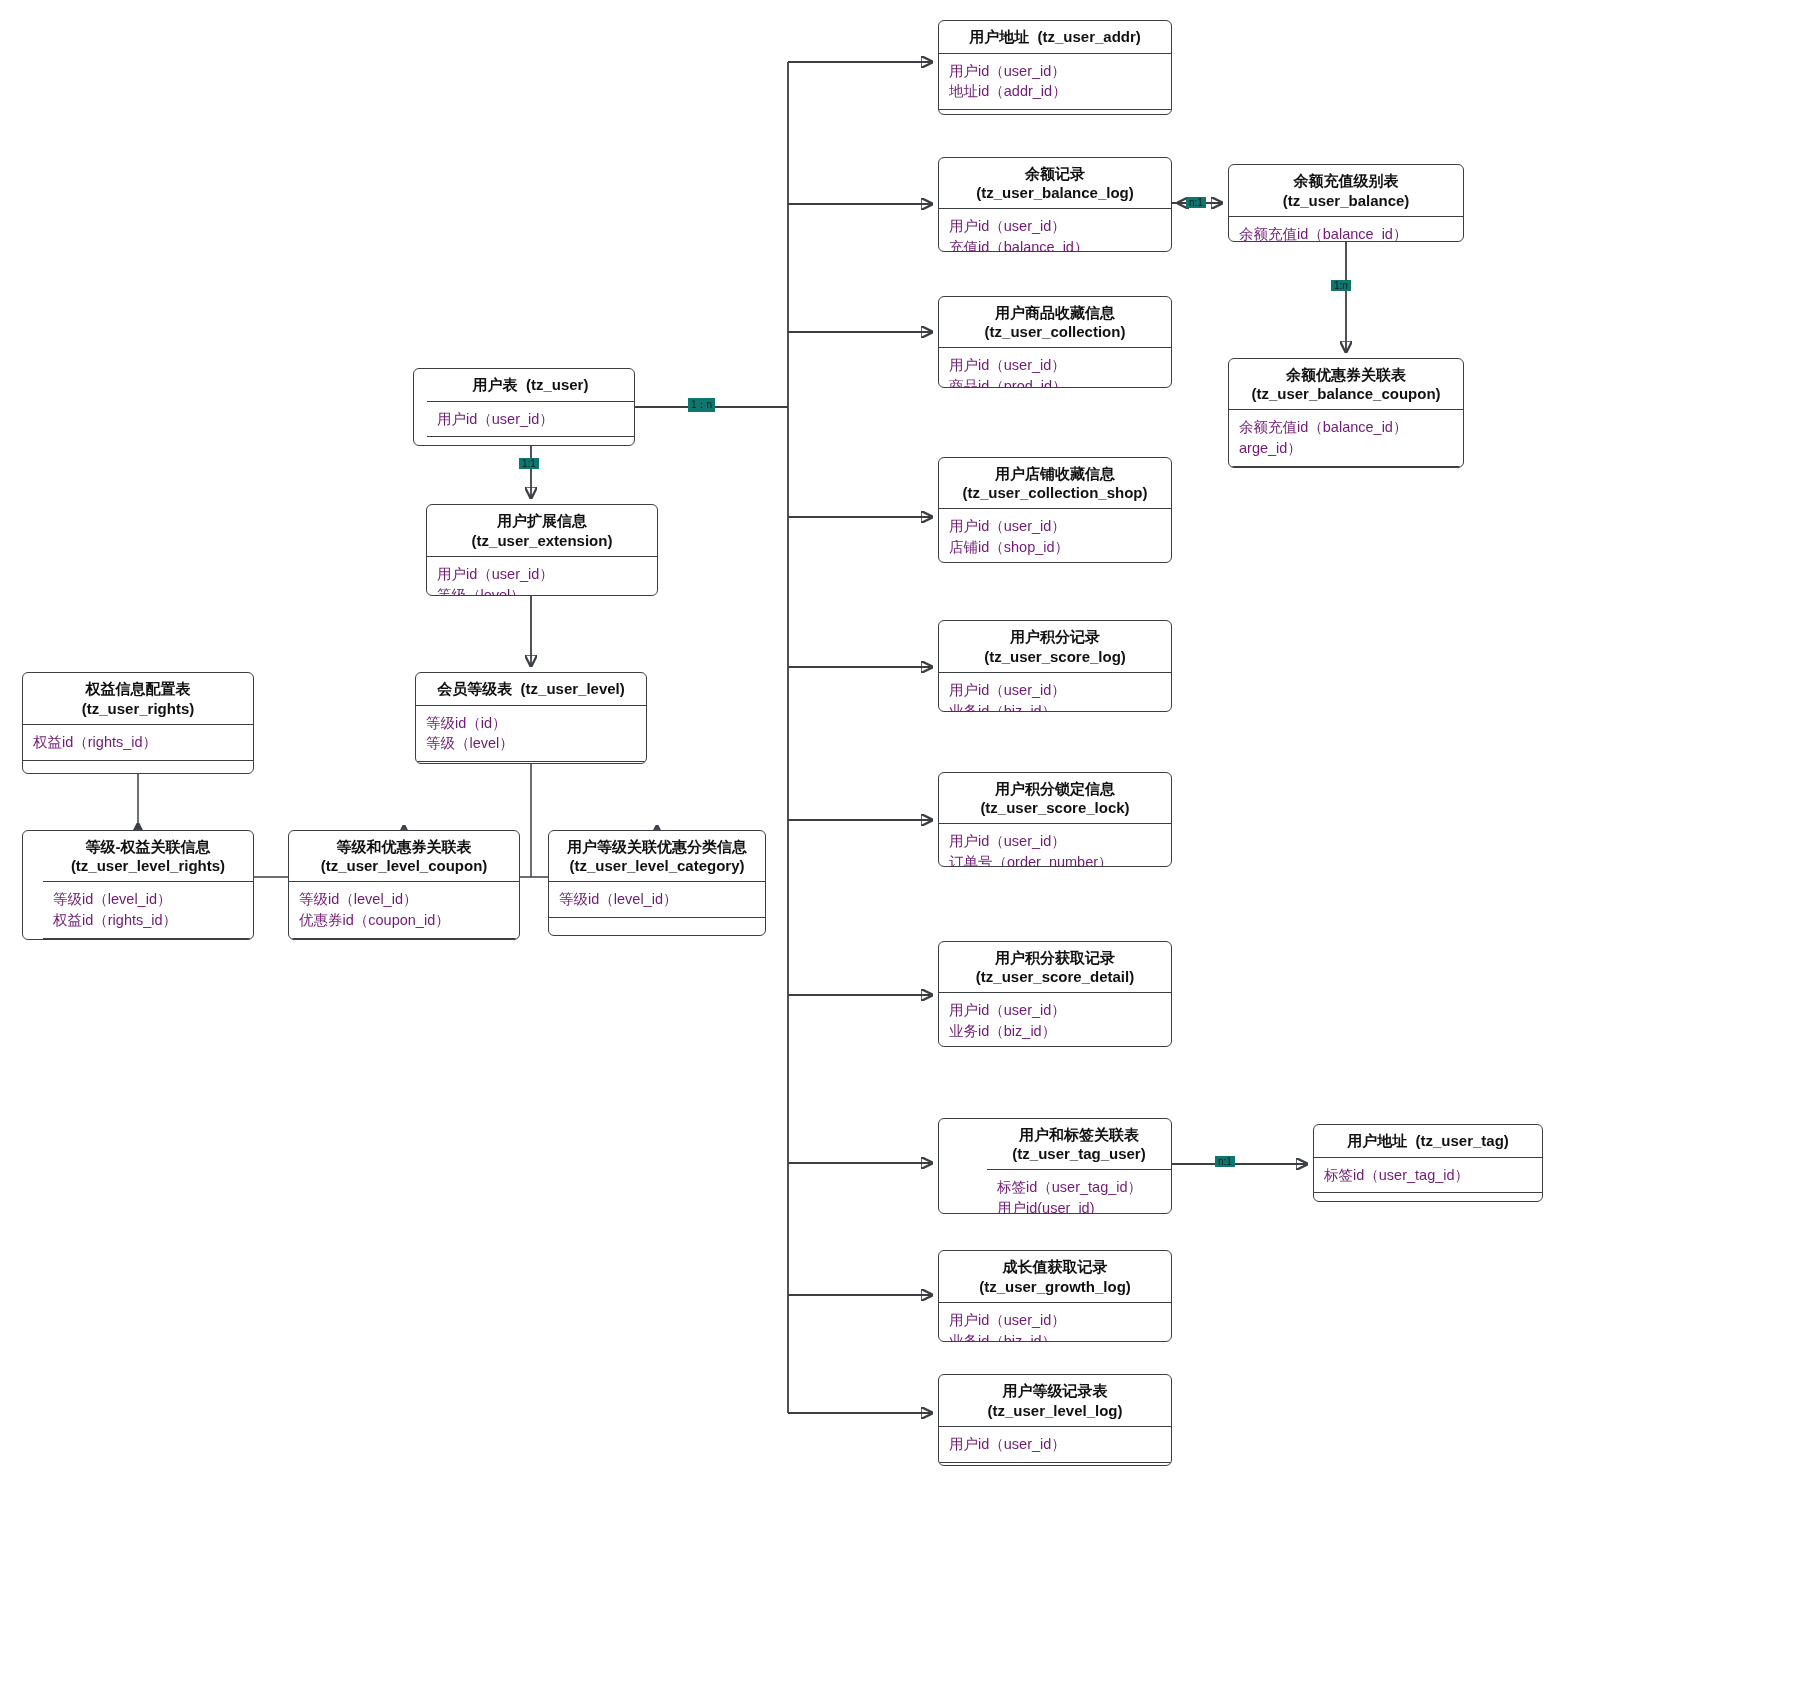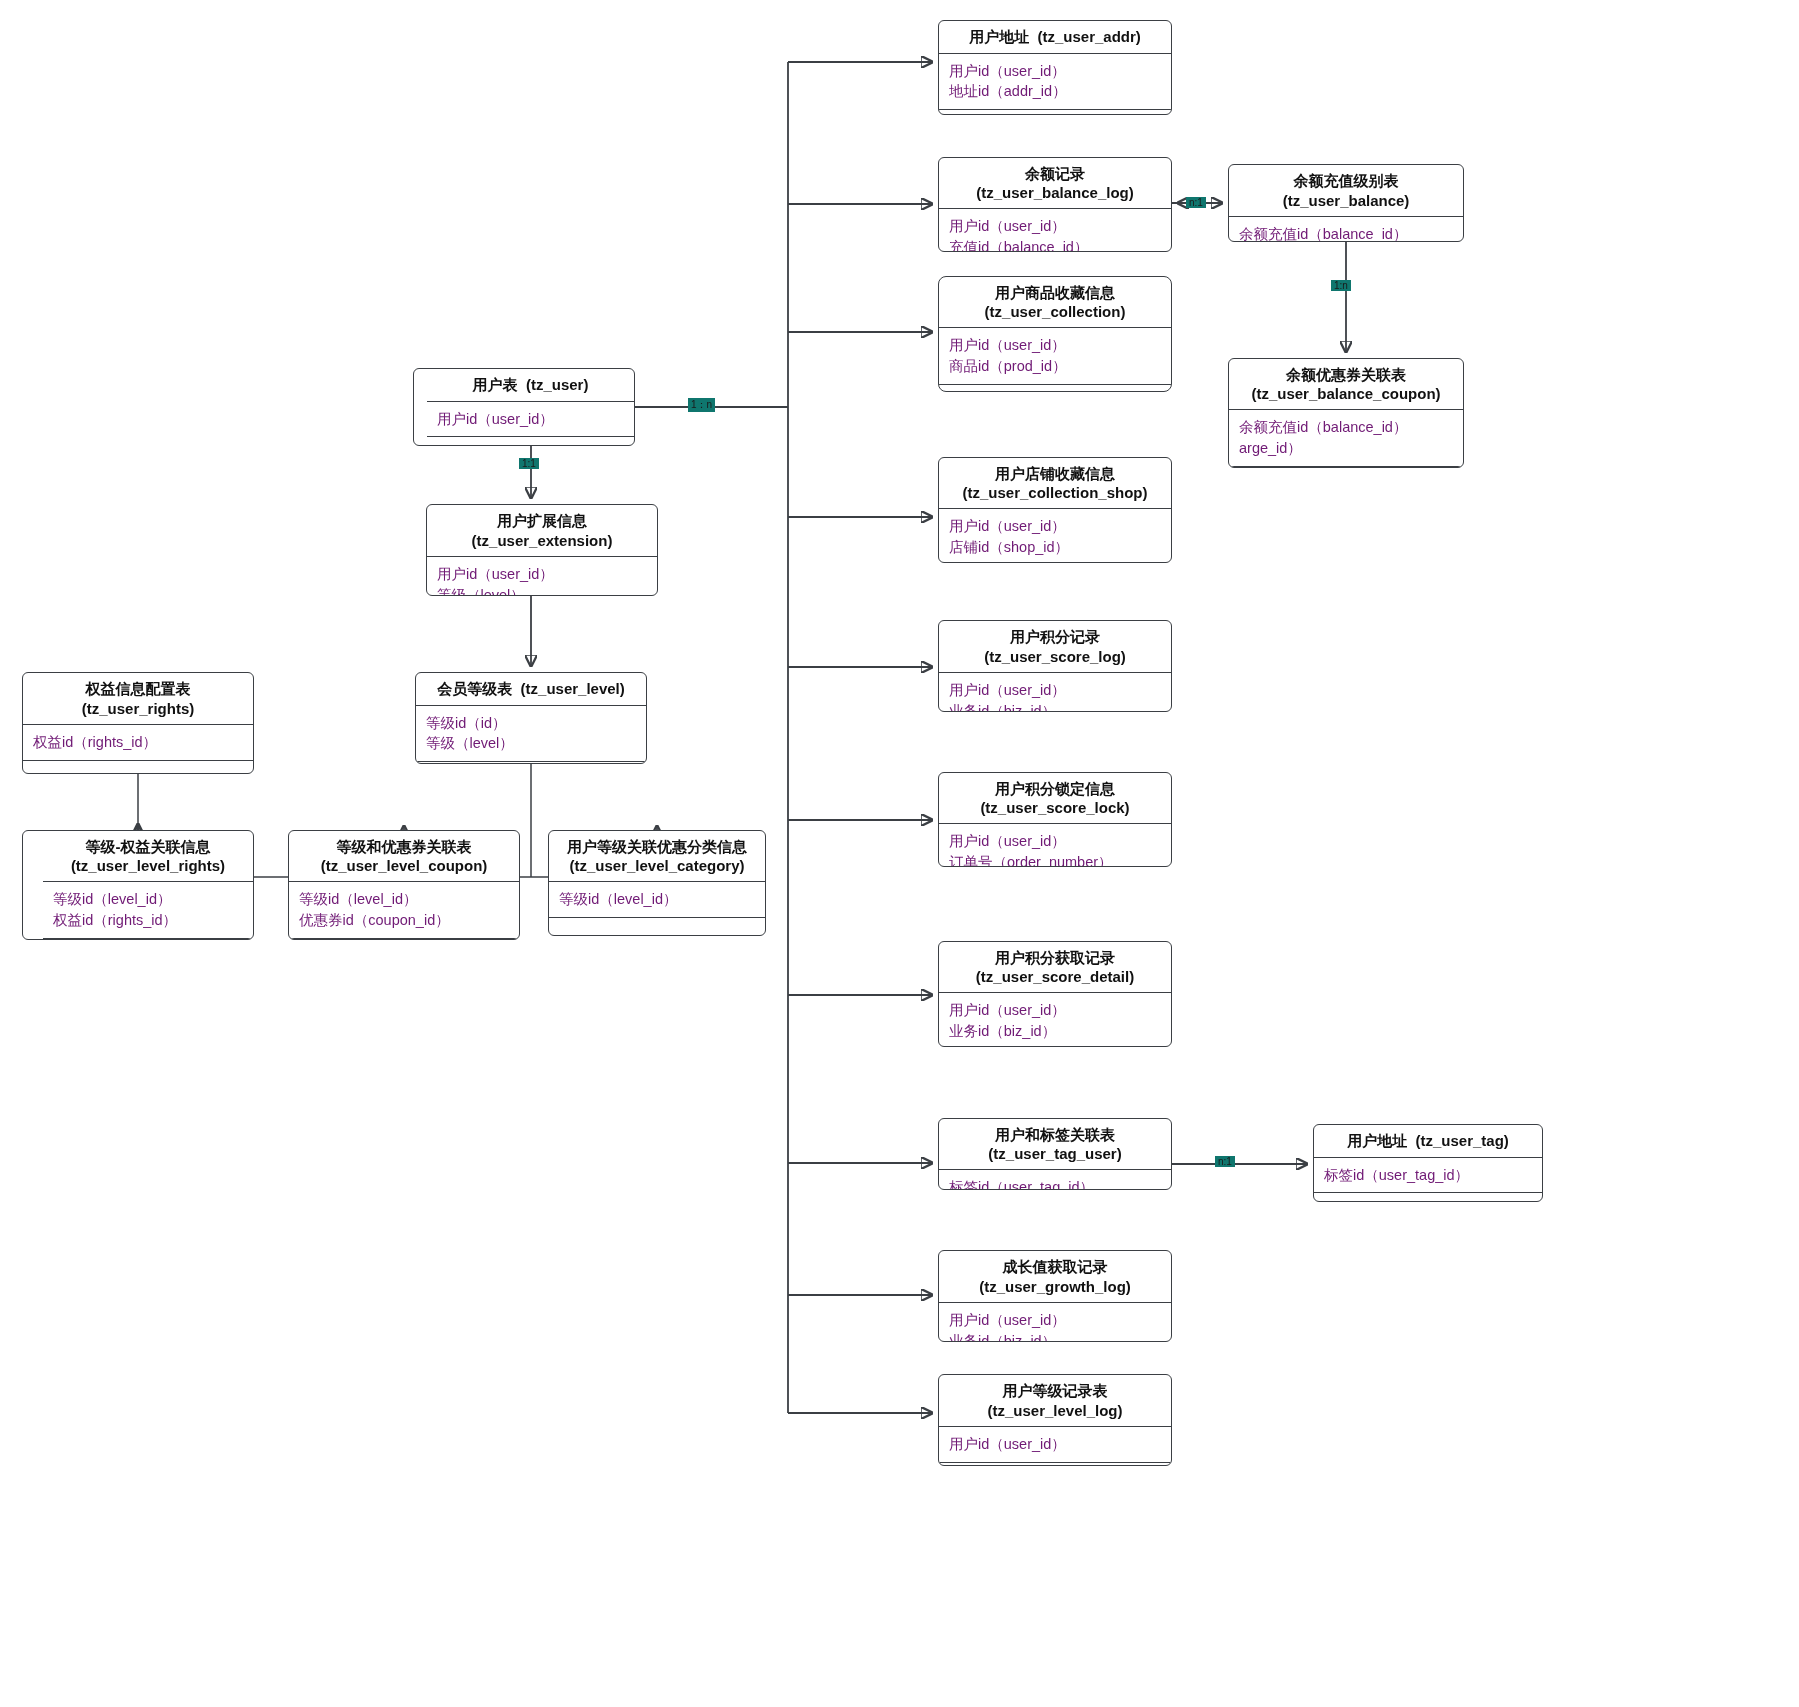--- a/index.html
+++ b/index.html
@@ -224,21 +224,21 @@
       </div>
       <div class="entity t2" style="left: 1228px; top: 358px; width: 236px; height: 110px;">
         <div class="ent-title"><span class="cn">余额优惠券关联表</span>
 <span class="en">(tz_user_balance_coupon)</span></div>
         <div class="ent-fields">
           <div>余额充值id（balance_id）</div>
           <div>arge_id）</div>
         </div>
         <div class="ent-foot" style="height: 1px;"></div>
       </div>
-      <div class="entity t2" style="left: 938px; top: 276px; width: 234px; height: 116px; border-radius: 8px;">
+      <div class="entity t2" style="left: 938px; top: 296px; width: 234px; height: 92px;">
         <div class="ent-title"><span class="cn">用户商品收藏信息</span>
 <span class="en">(tz_user_collection)</span></div>
         <div class="ent-fields">
           <div>用户id（user_id）</div>
           <div>商品id（prod_id）</div>
         </div>
         <div class="ent-foot" style="height: 0px;"></div>
       </div>
       <div class="entity t2" style="left: 938px; top: 457px; width: 234px; height: 106px;">
         <div class="ent-title"><span class="cn">用户店铺收藏信息</span>
@@ -269,21 +269,21 @@
       </div>
       <div class="entity t2" style="left: 938px; top: 941px; width: 234px; height: 106px;">
         <div class="ent-title"><span class="cn">用户积分获取记录</span>
 <span class="en">(tz_user_score_detail)</span></div>
         <div class="ent-fields">
           <div>用户id（user_id）</div>
           <div>业务id（biz_id）</div>
         </div>
         <div class="ent-foot" style="height: 0px;"></div>
       </div>
-      <div class="entity t2" style="left: 938px; top: 1118px; width: 234px; height: 72px;">
+      <div class="entity t2" style="left: 938px; top: 1118px; width: 234px; height: 96px; padding-left: 48px;">
         <div class="ent-title"><span class="cn">用户和标签关联表</span>
 <span class="en">(tz_user_tag_user)</span></div>
         <div class="ent-fields">
           <div>标签id（user_tag_id）</div>
           <div>用户id(user_id)</div>
         </div>
         <div class="ent-foot" style="height: 0px;"></div>
       </div>
       <div class="entity" style="left: 1313px; top: 1124px; width: 230px; height: 78px;">
         <div class="ent-title"><span class="cn">用户地址</span>&nbsp;&nbsp;<span class="en">(tz_user_tag)</span></div>

